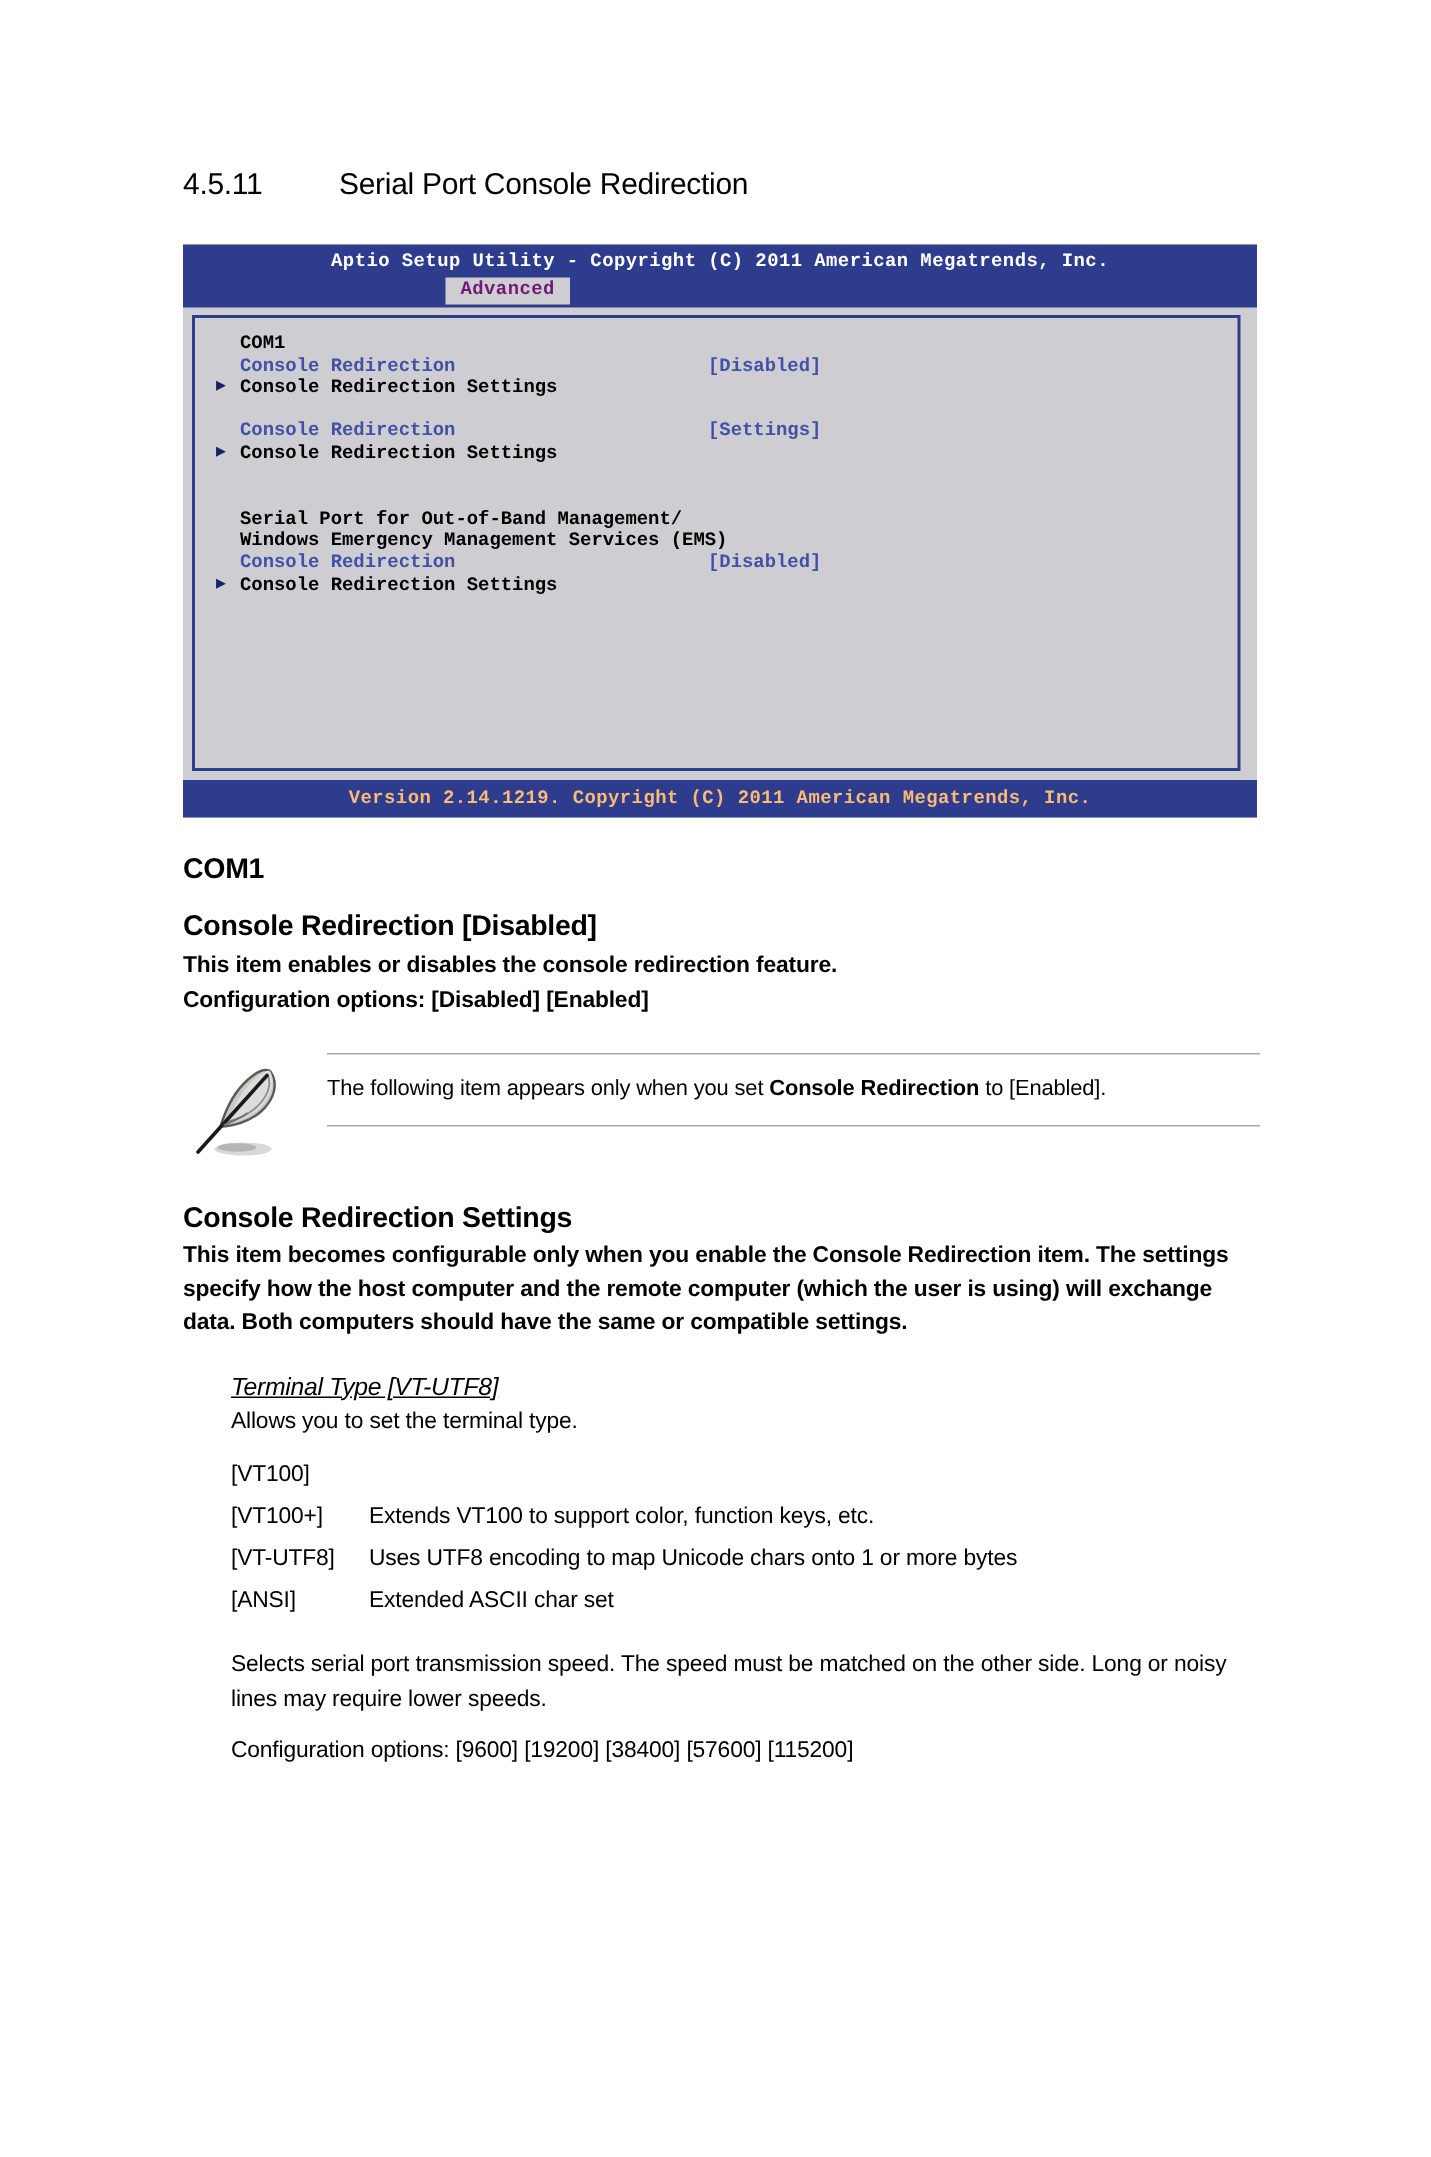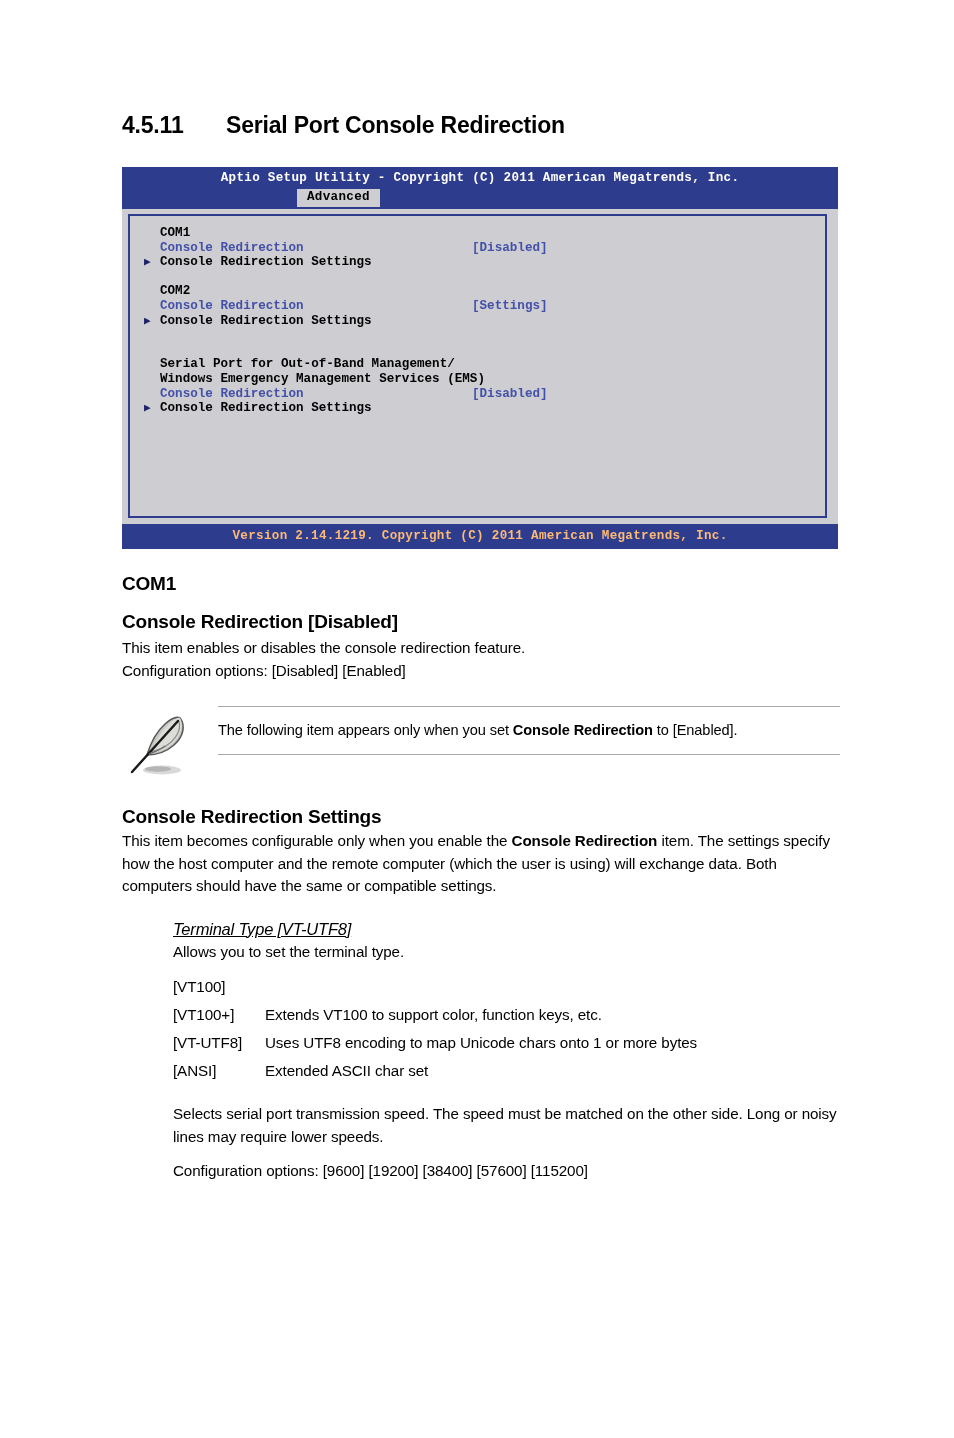--- a/index.html
+++ b/index.html
@@ -28,22 +28,22 @@
     position: absolute;
     left: 122px;
     top: 112px;
     width: 718px;
   }
 
   
   .sec-heading {
     display: flex;
     align-items: baseline;
-    font-size: 23px;
-    font-weight: bold;
+    font-size: 20px;
+    font-weight: normal;
     letter-spacing: -0.2px;
     margin: 0 0 28px 0;
   }
   .sec-num {
     width: 104px;
     flex: 0 0 104px;
   }
   .sec-title { flex: 1 1 auto; }
 
   
@@ -70,21 +70,21 @@
     left: 0; right: 0;
     top: 4px;
     text-align: center;
     white-space: nowrap;
   }
   .bios-tab {
     position: absolute;
     left: 175px;
     top: 22px;
     background: #cdcdd2;
-    color: #000000;
+    color: #701a75;
     padding: 1px 10px 2px 10px;
     font-weight: bold;
     letter-spacing: 0.3px;
   }
   .bios-panelwrap {
     background: #cdcdd2;
     padding: 5px 11px 6px 6px;
   }
   .bios-panel {
     border: 2px solid #2e3c8e;
@@ -143,20 +143,21 @@
     font-size: 19px;
     font-weight: bold;
     margin: 0 0 2px 0;
     letter-spacing: -0.2px;
   }
   p.body {
     font-size: 15.2px;
     line-height: 22.5px;
     margin: 0;
     letter-spacing: -0.1px;
+    font-weight: bold;
   }
   p.body + p.body { margin-top: 0; }
   .gap-12 { height: 12px; }
   .gap-18 { height: 18px; }
   .gap-22 { height: 22px; }
   .gap-26 { height: 26px; }
 
   
   .note {
     position: relative;
@@ -177,21 +178,21 @@
     padding: 13px 0 14px 0;
   }
   .note-body p {
     font-size: 14.6px;
     line-height: 20px;
     margin: 0;
     letter-spacing: -0.1px;
   }
 
   
-  .indent { margin-left: 51px; }
+  .indent { margin-left: 32px; }
   .opt-title {
     font-size: 16.5px;
     font-style: italic;
     font-weight: normal;
     text-decoration: underline;
     margin: 0 0 2px 0;
     letter-spacing: -0.2px;
   }
   .opt-desc {
     font-size: 15.2px;
@@ -262,24 +263,20 @@
               <span class="lbl blue">Console Redirection</span>
               <span class="val blue">[Disabled]</span>
             </div>
             <div class="brow">
               <span class="arrow">▶</span>
               <span class="lbl">Console Redirection Settings</span>
             </div>
 
             <div class="blank-row"></div>
 
-            <div class="brow grp">
-              <span class="arrow blank">▶</span>
-              <span class="lbl">COM2</span>
-            </div>
             <div class="brow">
               <span class="arrow blank">▶</span>
               <span class="lbl blue">Console Redirection</span>
               <span class="val blue">[Settings]</span>
             </div>
             <div class="brow">
               <span class="arrow">▶</span>
               <span class="lbl">Console Redirection Settings</span>
             </div>
 

